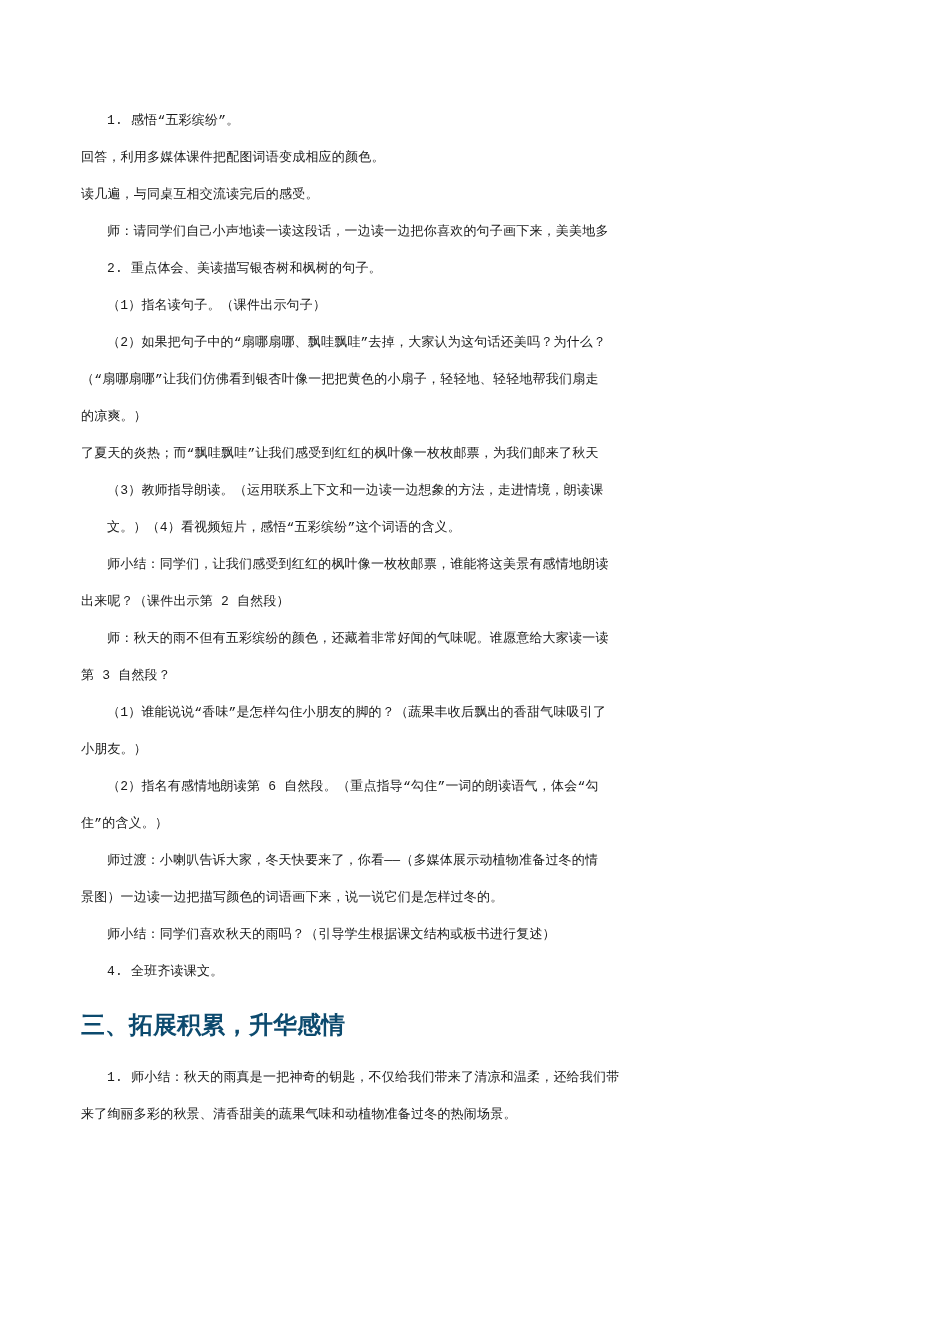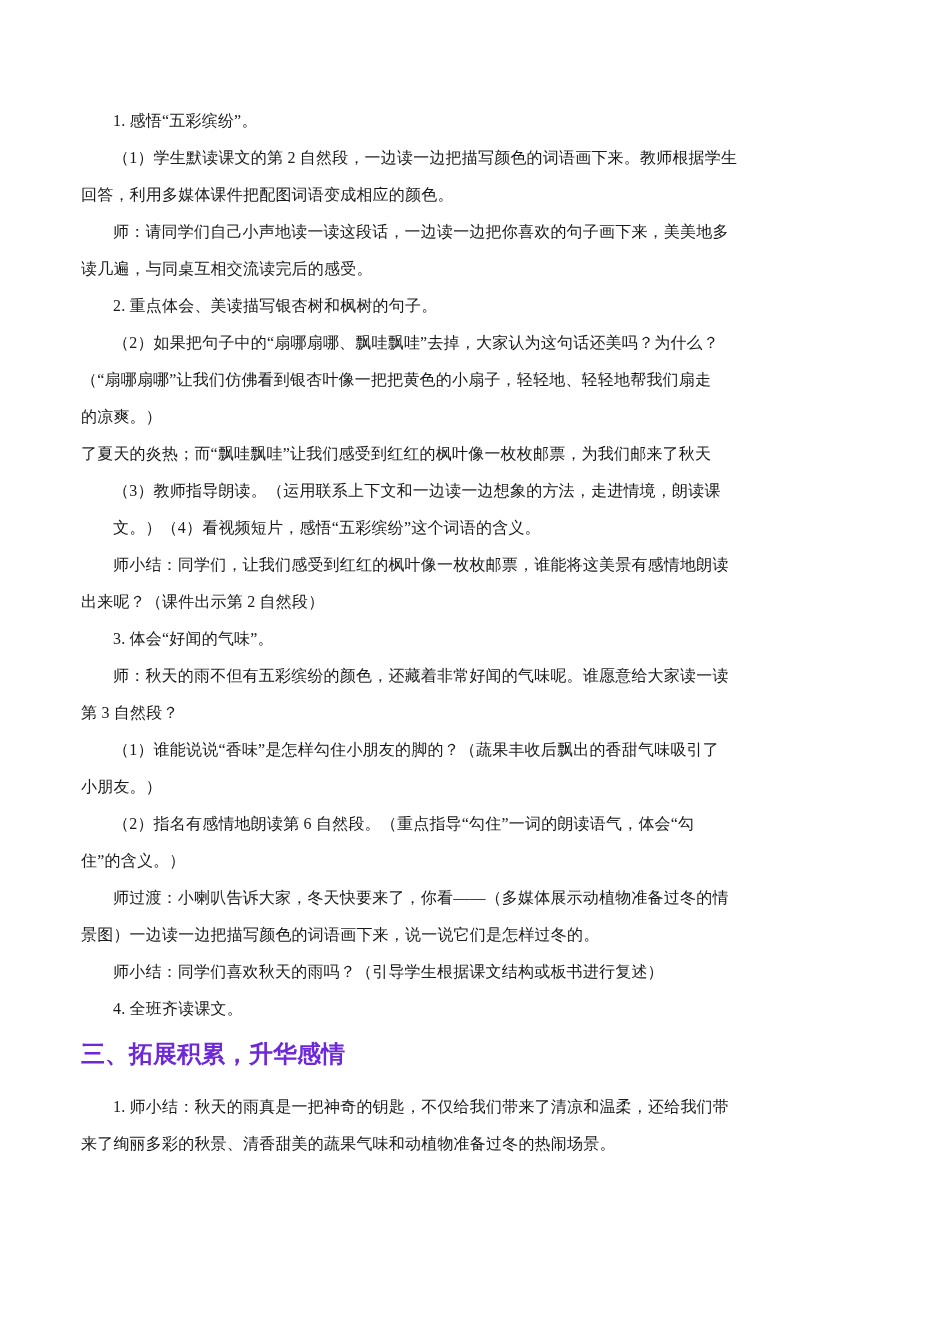--- a/index.html
+++ b/index.html
@@ -15,60 +15,59 @@
     overflow: hidden;
     box-sizing: border-box;
   }
   .content {
     position: absolute;
     top: 102px;
     left: 81px;
     width: 792px;
   }
   .line {
-    font-family: Liberation Serif, serif;
-    font-size: 16px;
+    font-family: Liberation Mono, monospace;
+    font-size: 13px;
     line-height: 37px;
     color: #1a1a1a;
     white-space: nowrap;
     letter-spacing: 0.2px;
   }
   .ind {
     text-indent: 2em;
   }
   .section-heading {
     font-family: "Liberation Sans", "DejaVu Sans", sans-serif;
     font-size: 24px;
     font-weight: bold;
-    color: #6d28d9;
+    color: #0c4a6e;
     line-height: 36px;
-    margin: 9px 0 16px 0;
+    margin: 17px 0 16px 0;
     white-space: nowrap;
   }
 </style>
 </head>
 <body>
 
 <div class="page">
   <div class="content">
     <div class="line ind">1. 感悟“五彩缤纷”。</div>
-    <div class="line ind">（1）学生默读课文的第 2 自然段，一边读一边把描写颜色的词语画下来。教师根据学生</div>
     <div class="line">回答，利用多媒体课件把配图词语变成相应的颜色。</div>
+    <div class="line">读几遍，与同桌互相交流读完后的感受。</div>
     <div class="line ind">师：请同学们自己小声地读一读这段话，一边读一边把你喜欢的句子画下来，美美地多</div>
-    <div class="line">读几遍，与同桌互相交流读完后的感受。</div>
     <div class="line ind">2. 重点体会、美读描写银杏树和枫树的句子。</div>
+    <div class="line ind">（1）指名读句子。（课件出示句子）</div>
     <div class="line ind">（2）如果把句子中的“扇哪扇哪、飘哇飘哇”去掉，大家认为这句话还美吗？为什么？</div>
     <div class="line">（“扇哪扇哪”让我们仿佛看到银杏叶像一把把黄色的小扇子，轻轻地、轻轻地帮我们扇走</div>
     <div class="line">的凉爽。）</div>
     <div class="line">了夏天的炎热；而“飘哇飘哇”让我们感受到红红的枫叶像一枚枚邮票，为我们邮来了秋天</div>
     <div class="line ind">（3）教师指导朗读。（运用联系上下文和一边读一边想象的方法，走进情境，朗读课</div>
     <div class="line ind">文。）（4）看视频短片，感悟“五彩缤纷”这个词语的含义。</div>
     <div class="line ind">师小结：同学们，让我们感受到红红的枫叶像一枚枚邮票，谁能将这美景有感情地朗读</div>
     <div class="line">出来呢？（课件出示第 2 自然段）</div>
-    <div class="line ind">3. 体会“好闻的气味”。</div>
     <div class="line ind">师：秋天的雨不但有五彩缤纷的颜色，还藏着非常好闻的气味呢。谁愿意给大家读一读</div>
     <div class="line">第 3 自然段？</div>
     <div class="line ind">（1）谁能说说“香味”是怎样勾住小朋友的脚的？（蔬果丰收后飘出的香甜气味吸引了</div>
     <div class="line">小朋友。）</div>
     <div class="line ind">（2）指名有感情地朗读第 6 自然段。（重点指导“勾住”一词的朗读语气，体会“勾</div>
     <div class="line">住”的含义。）</div>
     <div class="line ind">师过渡：小喇叭告诉大家，冬天快要来了，你看——（多媒体展示动植物准备过冬的情</div>
     <div class="line">景图）一边读一边把描写颜色的词语画下来，说一说它们是怎样过冬的。</div>
     <div class="line ind">师小结：同学们喜欢秋天的雨吗？（引导学生根据课文结构或板书进行复述）</div>
     <div class="line ind">4. 全班齐读课文。</div>

